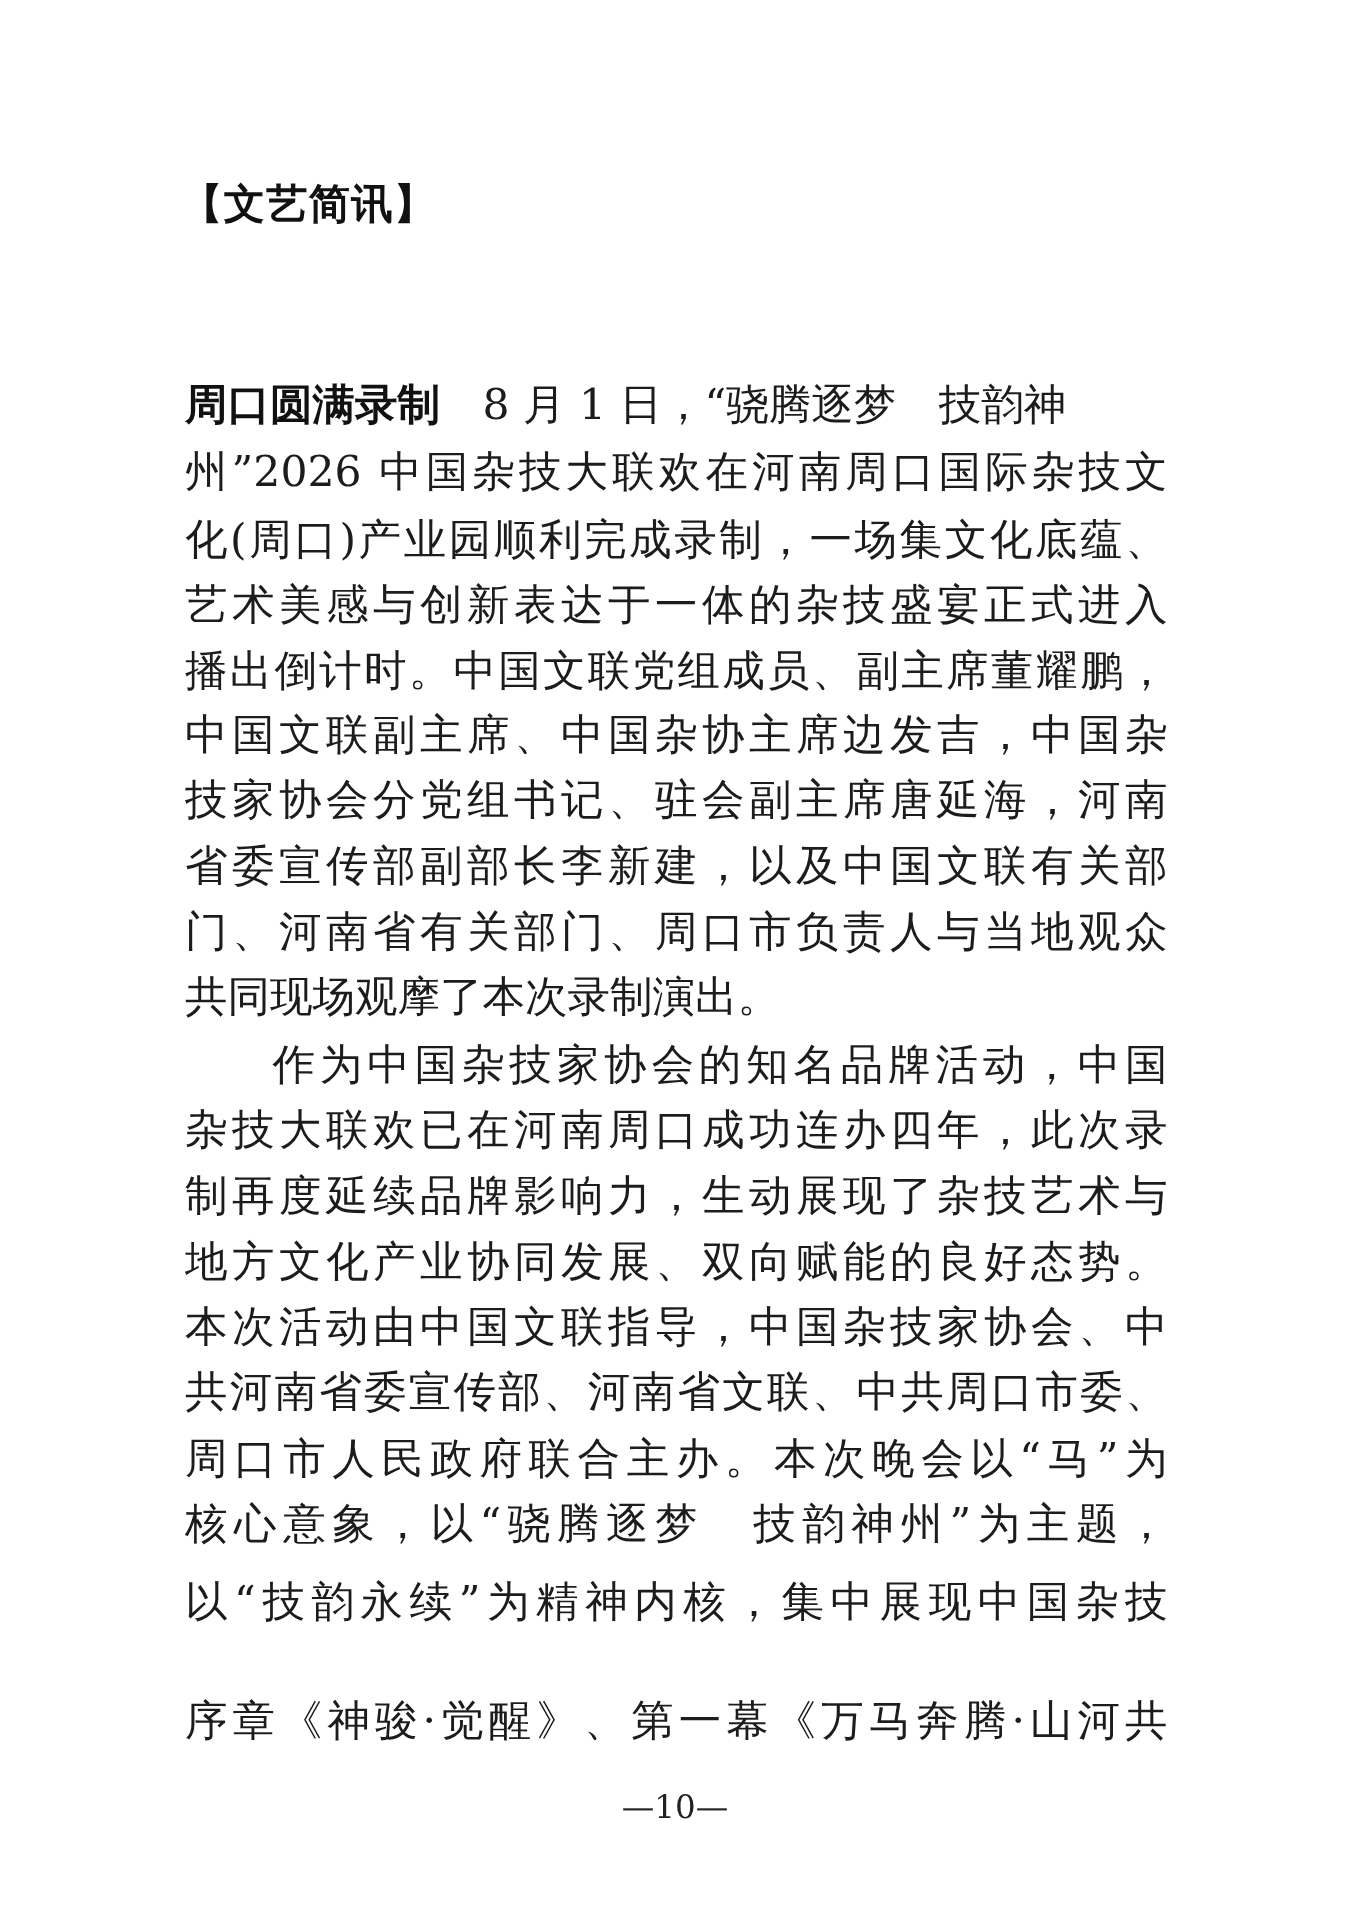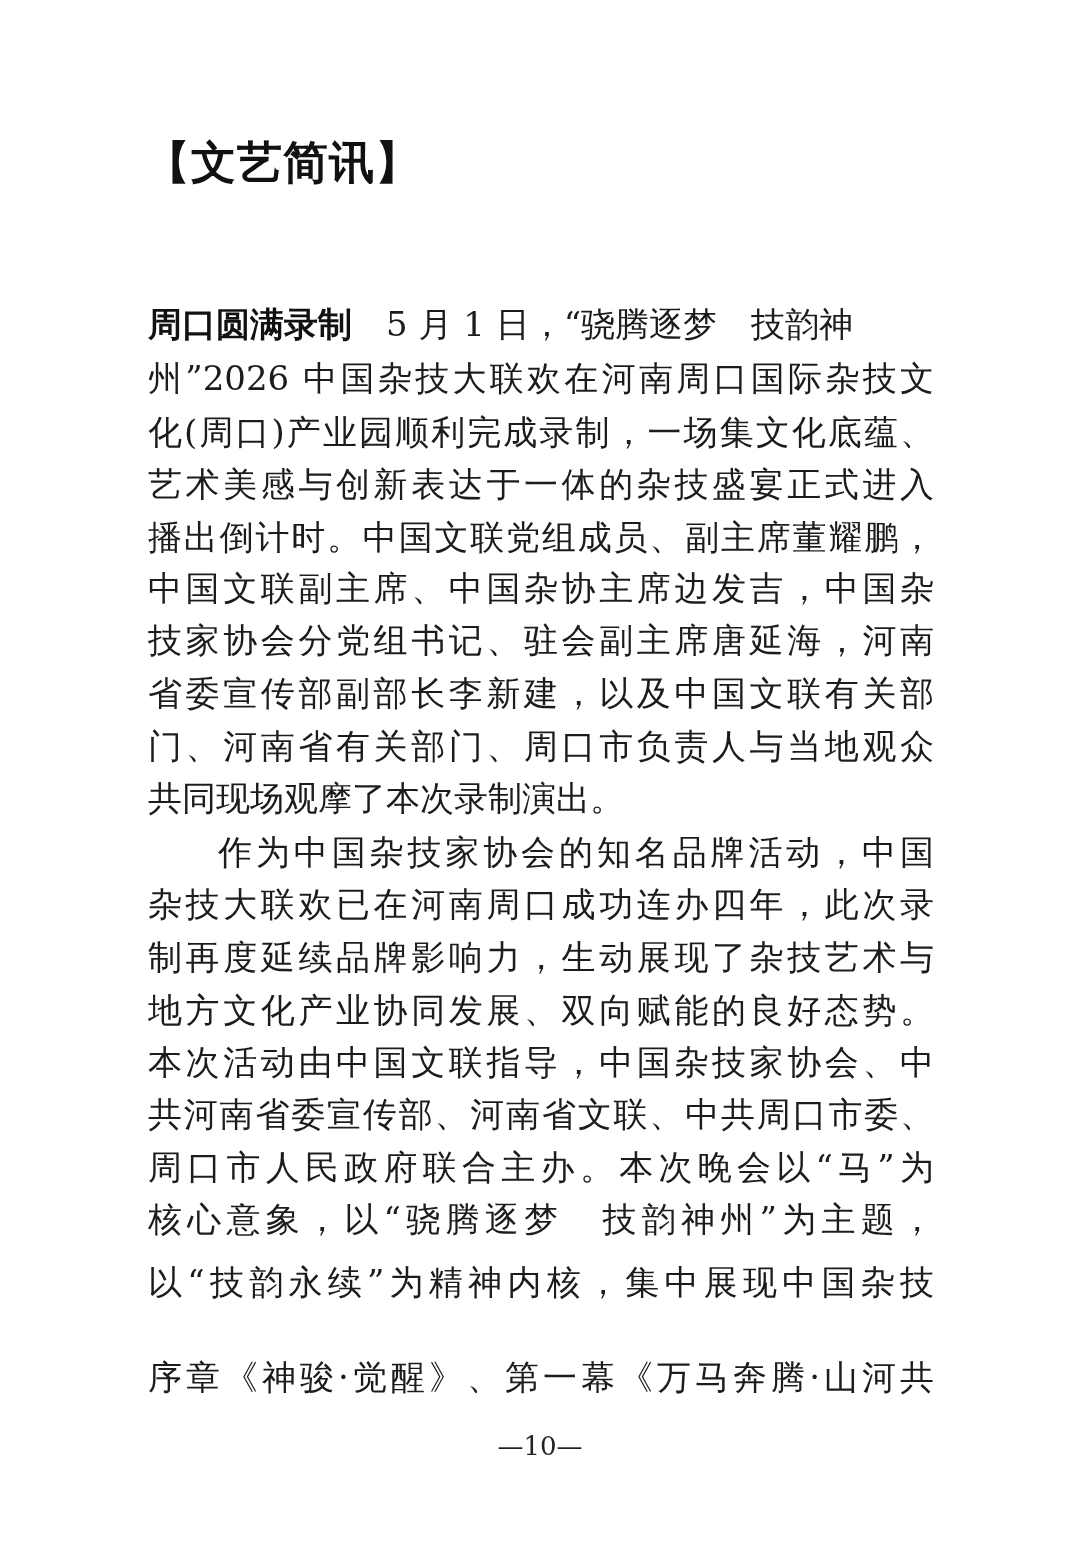--- a/index.html
+++ b/index.html
@@ -20,21 +20,21 @@
       width: 1080px;
       height: 1542px;
       background: #ffffff;
     }
     .section-tag {
       position: absolute;
       left: 145px;
       top: 138px;
       font-family: "DejaVu Sans", sans-serif;
       font-weight: bold;
-      font-size: 45px;
+      font-size: 33px;
       line-height: 50px;
       letter-spacing: 1px;
       white-space: nowrap;
       color: #111;
     }
     .line {
       position: absolute;
       left: 148px;
       width: 786px;
       height: 52px;
@@ -66,21 +66,21 @@
     }
   </style>
 </head>
 <body>
 
 <div class="page">
 
   <div class="section-tag">【文艺简讯】</div>
 
 
-  <div class="line" style="top:298px; text-align-last:left;"><span class="bold">周口圆满录制</span><span>　5 月 1 日，“骁腾逐梦　技韵神</span></div>
+  <div class="line" style="top:298px; text-align-last:left;"><span class="bold">周口圆满录制</span><span>　8 月 1 日，“骁腾逐梦　技韵神</span></div>
 
   <div class="line" style="top:352px;">州”2026 中国杂技大联欢在河南周口国际杂技文</div>
   <div class="line" style="top:406px;">化(周口)产业园顺利完成录制，一场集文化底蕴、</div>
   <div class="line" style="top:458px;">艺术美感与创新表达于一体的杂技盛宴正式进入</div>
   <div class="line" style="top:511px;">播出倒计时。中国文联党组成员、副主席董耀鹏，</div>
   <div class="line" style="top:562px;">中国文联副主席、中国杂协主席边发吉，中国杂</div>
   <div class="line" style="top:614px;">技家协会分党组书记、驻会副主席唐延海，河南</div>
   <div class="line" style="top:667px;">省委宣传部副部长李新建，以及中国文联有关部</div>
   <div class="line" style="top:720px;">门、河南省有关部门、周口市负责人与当地观众</div>
   <div class="line last" style="top:772px;">共同现场观摩了本次录制演出。</div>

